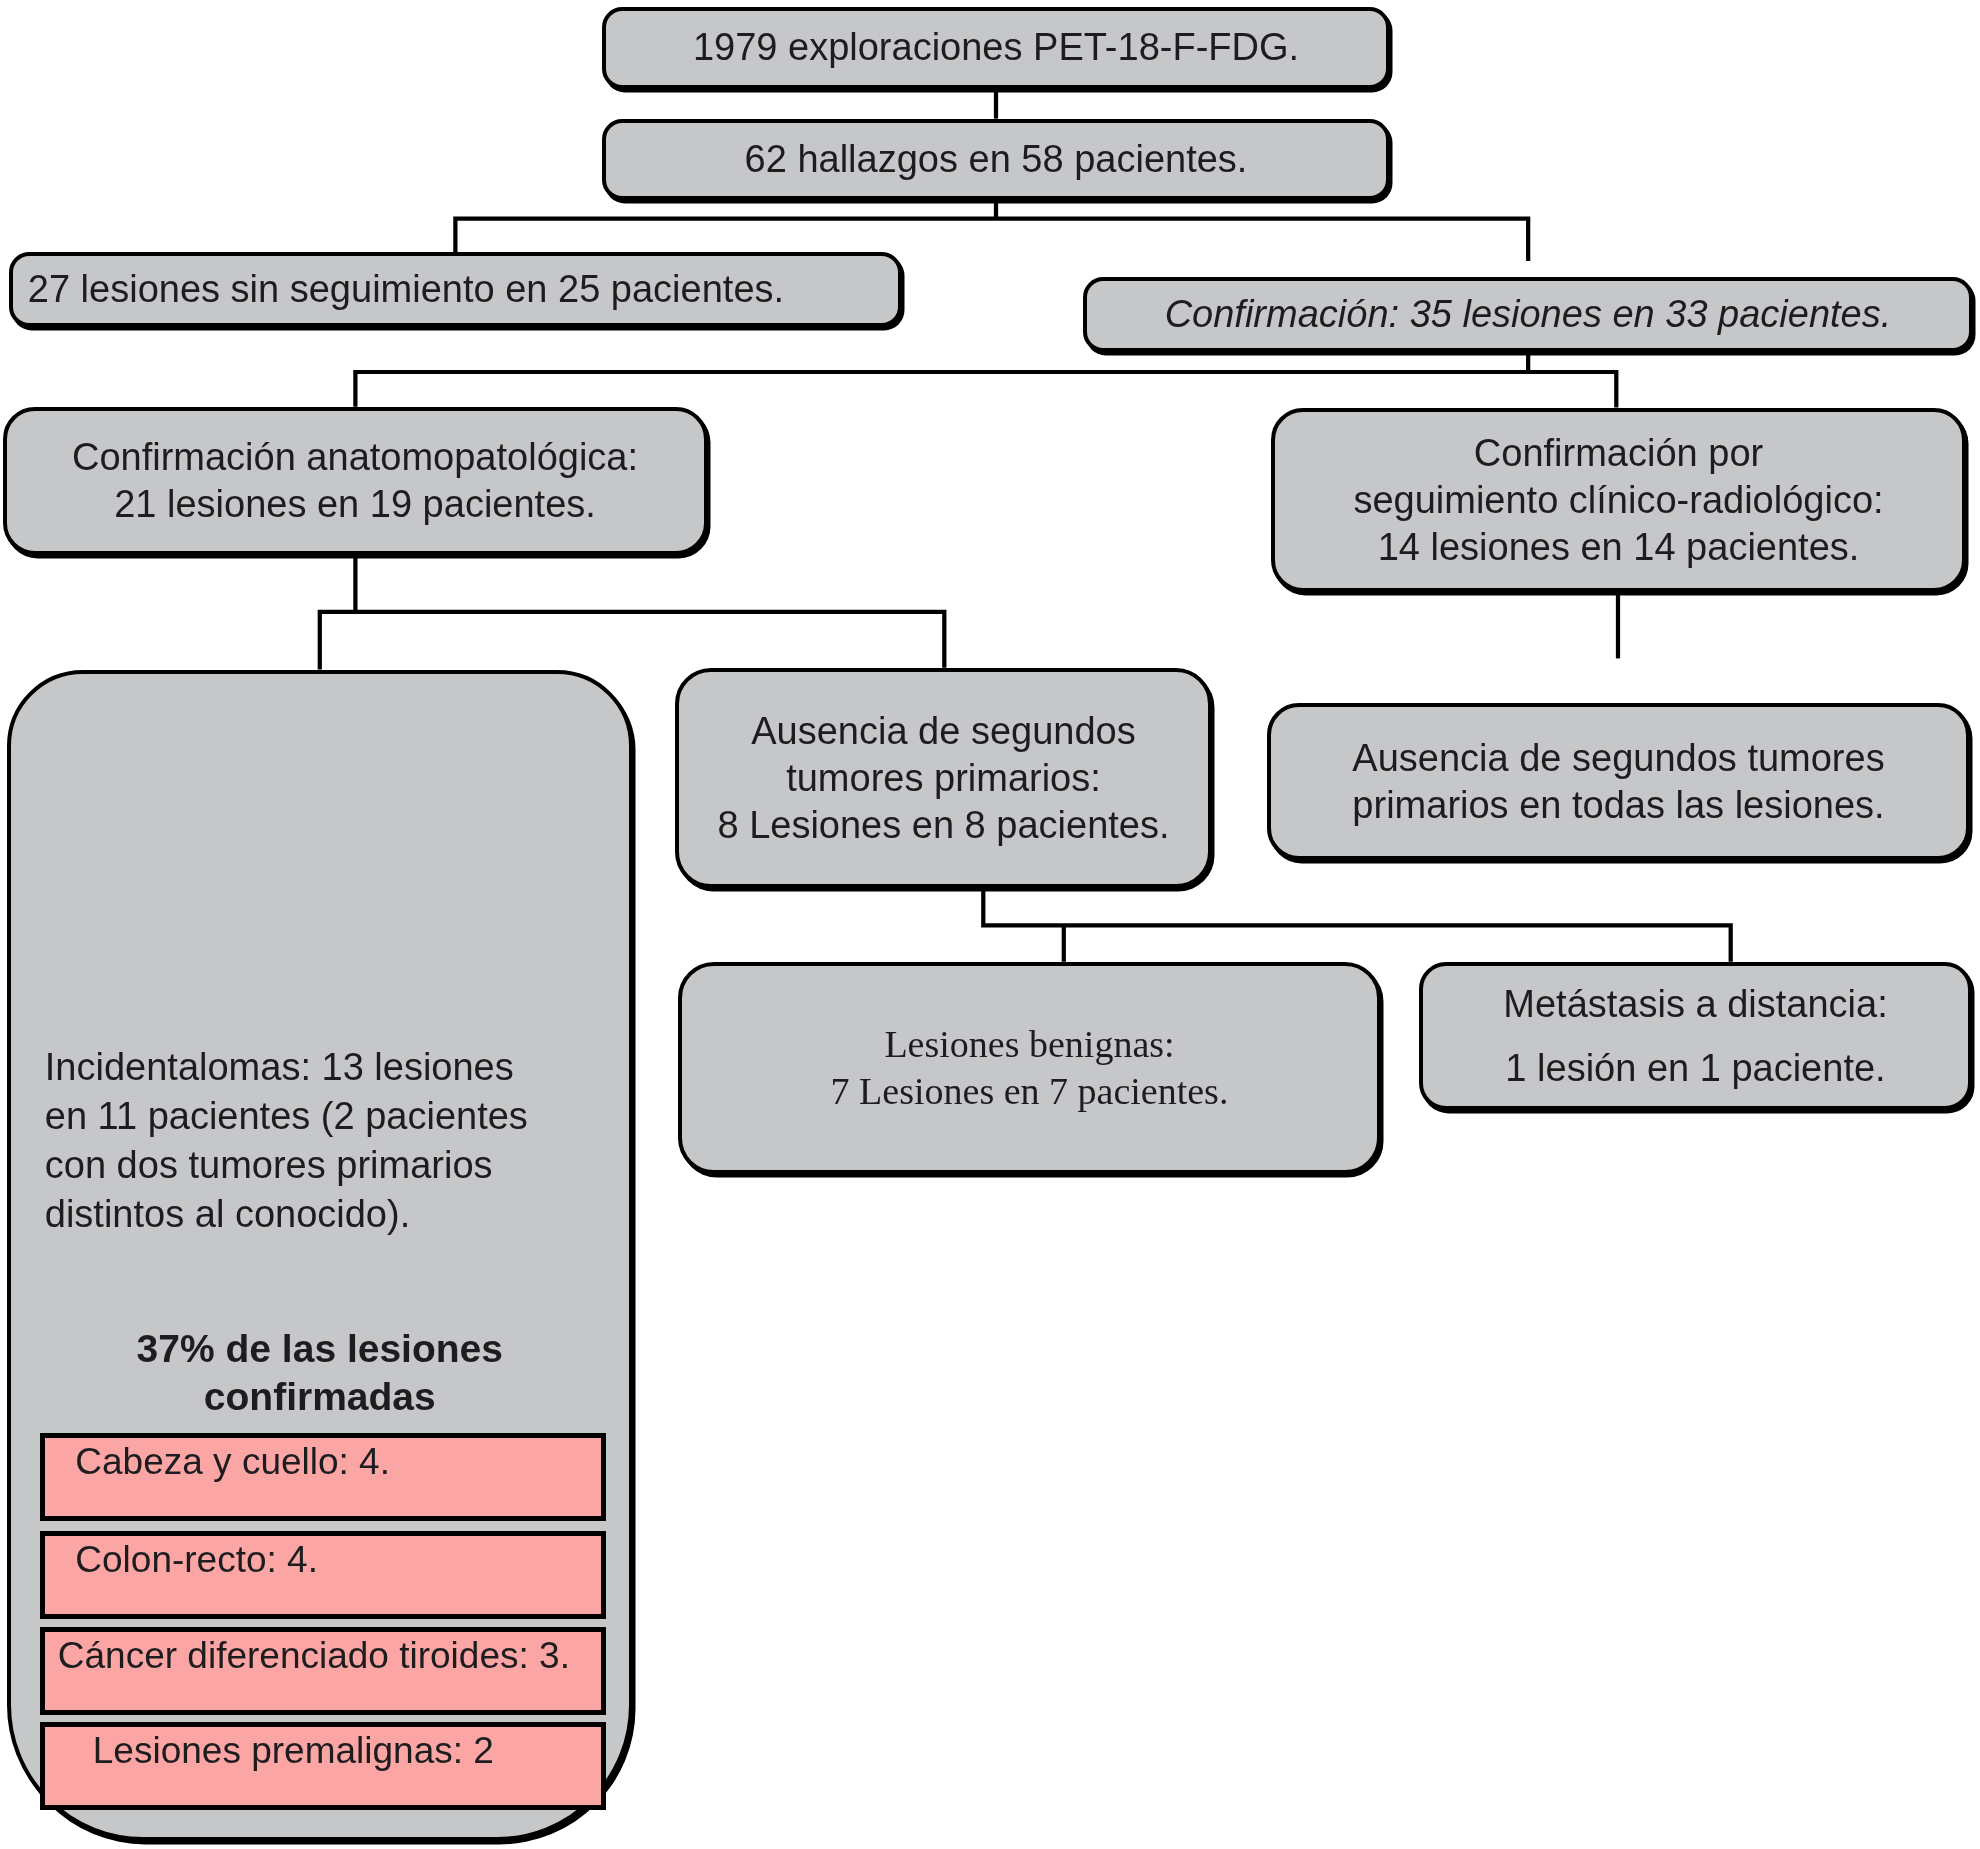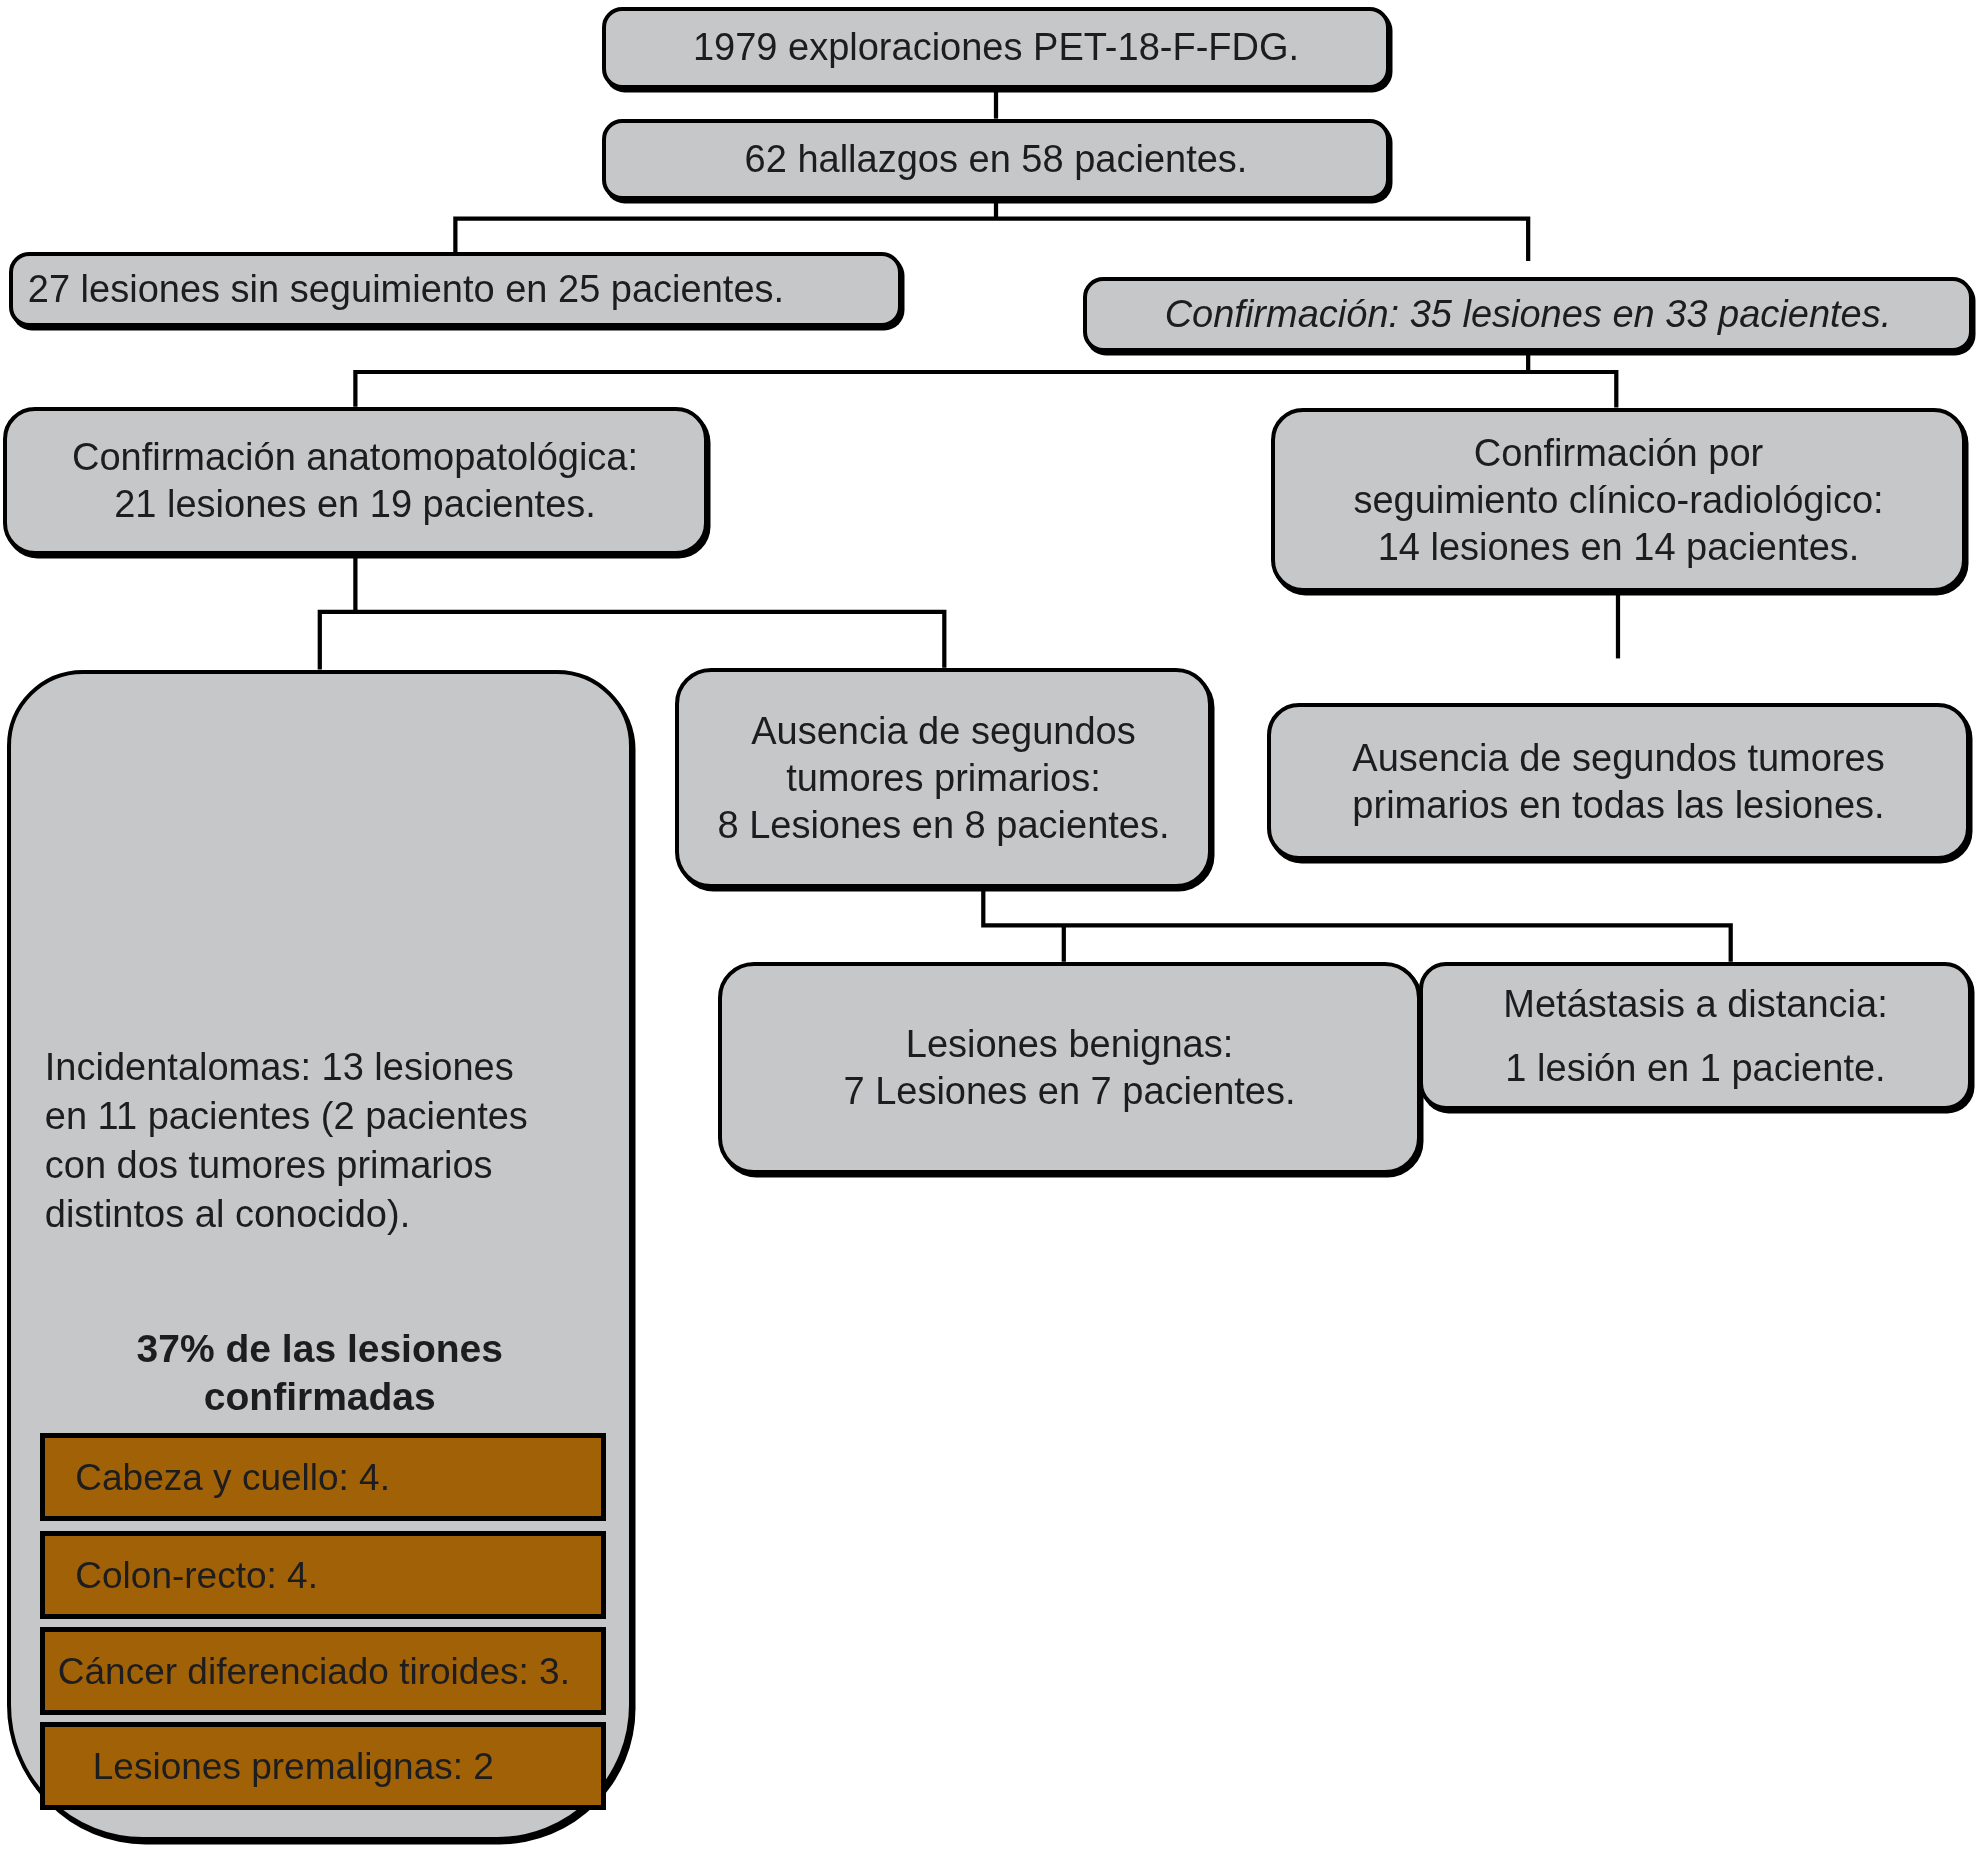--- a/index.html
+++ b/index.html
@@ -37,21 +37,21 @@
   
   .nd-total        { left: 602px;  top: 6.8px;    width: 788px;  height: 82px;  }
   .nd-findings     { left: 602px;  top: 119px;  width: 788px;  height: 81px;  }
   .nd-nofollow     { left: 8.5px;   top: 252px;  width: 893px; height: 75px;
                      align-items: flex-start; text-align: left; padding-left: 15.3px; }
   .nd-confirm      { left: 1083px; top: 277px;  width: 890px; height: 75px; font-style: italic;  }
   .nd-pathology    { left: 2.5px;    top: 407px;  width: 705px;  height: 148px; border-radius: 32px; }
   .nd-clinical     { left: 1271px; top: 408px;  width: 695px;  height: 184px; border-radius: 32px; }
   .nd-nosecond8    { left: 675px;  top: 668px;  width: 537px;  height: 220px; border-radius: 36px; }
   .nd-nosecondall  { left: 1267px; top: 659px;  width: 703px;  height: 157px; border-radius: 32px; margin-top: 44px; }
-  .nd-benign       { left: 718px;  top: 962px; width: 703px;  height: 212px; border-radius: 36px; }
+  .nd-benign       { left: 678px;  top: 962px; width: 703px;  height: 212px; border-radius: 36px; font-family: Liberation Serif, serif; }
   .nd-metastasis   { left: 1419px; top: 962px; width: 553px;  height: 148px; border-radius: 27px; gap: 17px; }
 
   .nd-incidental   {
     left: 6.8px; top: 670px; width: 626px; height: 1171px;
     border-radius: 76px 76px 136px 136px;
     display: block;
   }
   .nd-incidental .paragraph {
     position: absolute;
     left: 34px; top: 369px; width: 576px;
@@ -62,24 +62,23 @@
     position: absolute;
     left: 0; top: 651px; width: 100%;
     text-align: center;
     font-weight: 700;
     font-size: 39px; line-height: 48px;
   }
   .white-item {
     position: absolute;
     left: 29px; width: 566px; height: 88px;
     box-sizing: border-box;
-    background: #a16207;
+    background: #fca5a5;
     border: 5.1px solid #000000;
     display: flex;
-    align-items: center;
     text-align: left;
     padding-left: 30.5px;
     font-size: 37px;
     white-space: nowrap;
   }
   .wi-0 { top: 759px;  }
   .wi-1 { top: 857px; }
   .wi-2 { top: 953px; padding-left: 13px; }
   .wi-3 { top: 1048px; padding-left: 48px; }
 </style>

